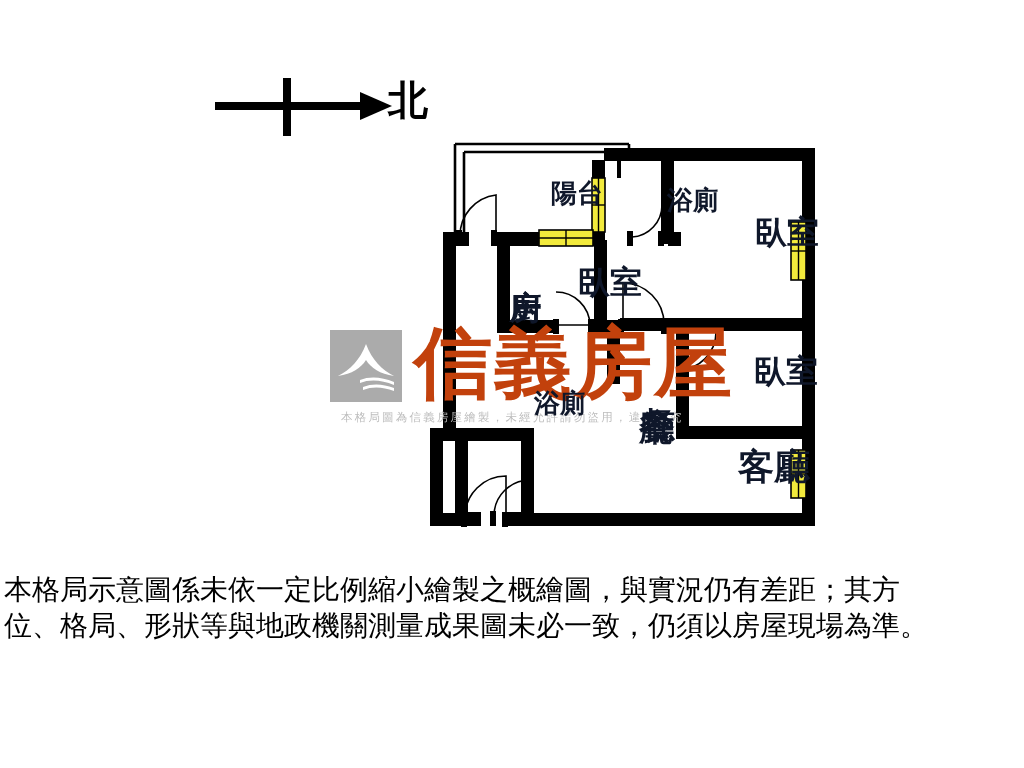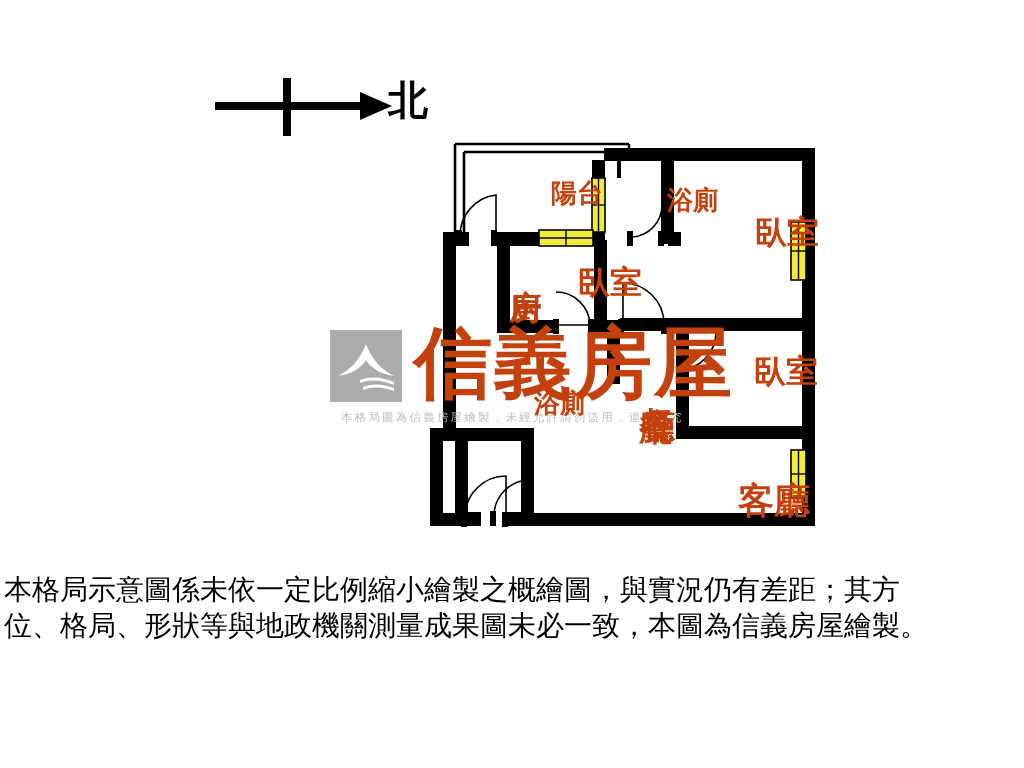--- a/index.html
+++ b/index.html
@@ -91,21 +91,21 @@
   #labels {
     position: absolute;
     left: 0; top: 0;
     width: 1024px; height: 560px;
     z-index: 6;
     pointer-events: none;
   }
   .rlabel {
     position: absolute;
     font-family: "DejaVu Serif", "Liberation Serif", serif;
-    color: #c2410c;
+    color: #0f172a;
     font-weight: 700;
     line-height: 1.0;
     white-space: nowrap;
     padding-left: 48px;
   }
   .rlabel.vertical {
     writing-mode: vertical-rl;
     white-space: normal;
     line-height: 1.0;
   }
@@ -288,21 +288,21 @@
 
   <div id="labels">
     <div class="rlabel" style="left:503px; top:180px; font-size:26px;">陽台</div>
     <div class="rlabel" style="left:619px; top:187px; font-size:26px;">浴廁</div>
     <div class="rlabel" style="left:707px; top:216px; font-size:32px;">臥室</div>
     <div class="rlabel vertical" style="left:462px; top:264px; font-size:32px; height:80px;">廚房</div>
     <div class="rlabel" style="left:530px; top:266px; font-size:32px;">臥室</div>
     <div class="rlabel" style="left:706px; top:355px; font-size:32px;">臥室</div>
     <div class="rlabel" style="left:486px; top:390px; font-size:26px;">浴廁</div>
     <div class="rlabel vertical" style="left:592px; top:378px; font-size:36px; height:88px;">餐廳</div>
-    <div class="rlabel" style="left:690px; top:448px; font-size:36px;margin-top:34px;">客廳</div>
+    <div class="rlabel" style="left:690px; top:448px; font-size:36px;">客廳</div>
   </div>
 
   <div id="disclaimer">
     <p>本格局示意圖係未依一定比例縮小繪製之概繪圖，與實況仍有差距；其方</p>
-    <p>位、格局、形狀等與地政機關測量成果圖未必一致，本圖為信義房屋繪製。</p>
+    <p>位、格局、形狀等與地政機關測量成果圖未必一致，仍須以房屋現場為準。</p>
   </div>
 
 </div>
 
 </body></html>

